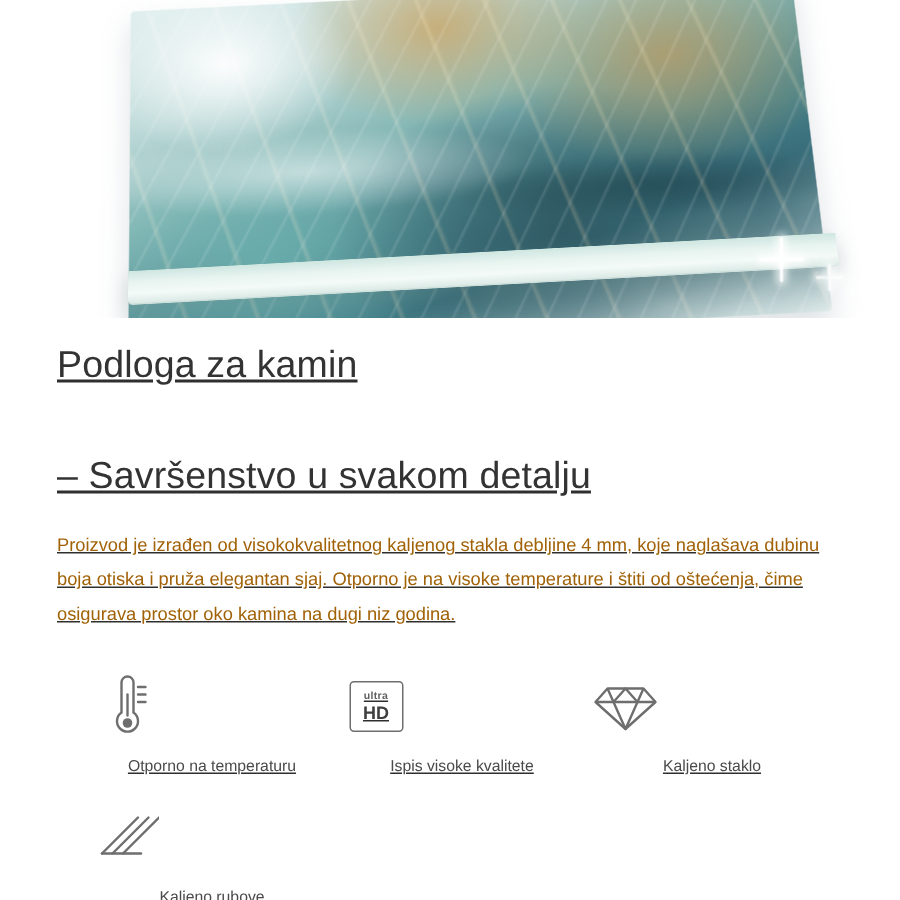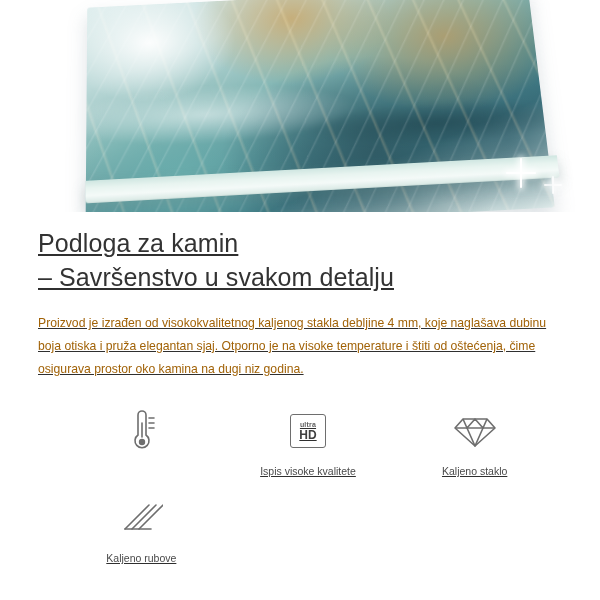--- a/index.html
+++ b/index.html
@@ -122,20 +122,21 @@
   .headline {
     font-size: 25px;
     line-height: 34px;
     font-weight: 400;
     color: #333333;
     margin: 0 0 18px 0;
     letter-spacing: 0.1px;
   }
   .headline .line2 {
     display: block;
+    margin-top: 40px;
   }
 
   .paragraph {
     font-size: 12.2px;
     line-height: 23px;
     color: #a16207;
     margin: 0;
     max-width: 530px;
   }
 
@@ -144,21 +145,20 @@
     margin-top: 26px;
     display: grid;
     grid-template-columns: repeat(3, 1fr);
     grid-row-gap: 16px;
     padding: 0 20px;
   }
 
   .feature {
     display: flex;
     flex-direction: column;
-    align-items: center;
     justify-content: flex-start;
   }
 
   .feature-icon {
     width: 52px;
     height: 48px;
     display: flex;
     align-items: center;
     justify-content: center;
     margin-bottom: 9px;
@@ -221,20 +221,21 @@
 
       <div class="feature">
         <div class="feature-icon">
           <svg width="38" height="44" viewBox="0 0 38 44" fill="none" stroke="#6e6e6e" stroke-width="1.6" stroke-linecap="round">
             <path d="M16 6a4 4 0 0 1 8 0v20a7 7 0 1 1-8 0V6z"></path>
             <path d="M20 14v14"></path>
             <circle cx="20" cy="33" r="3.2" fill="#6e6e6e" stroke="none"></circle>
             <path d="M27 9h5M27 14h5M27 19h5"></path>
           </svg>
         </div>
+        <div class="feature-label">Otporno na temperaturu</div>
       </div>
 
       <div class="feature">
         <div class="feature-icon">
           <div class="ultrahd-box">
             <span class="u1">ultra</span>
             <span class="u2">HD</span>
           </div>
         </div>
         <div class="feature-label">Ispis visoke kvalitete</div>

